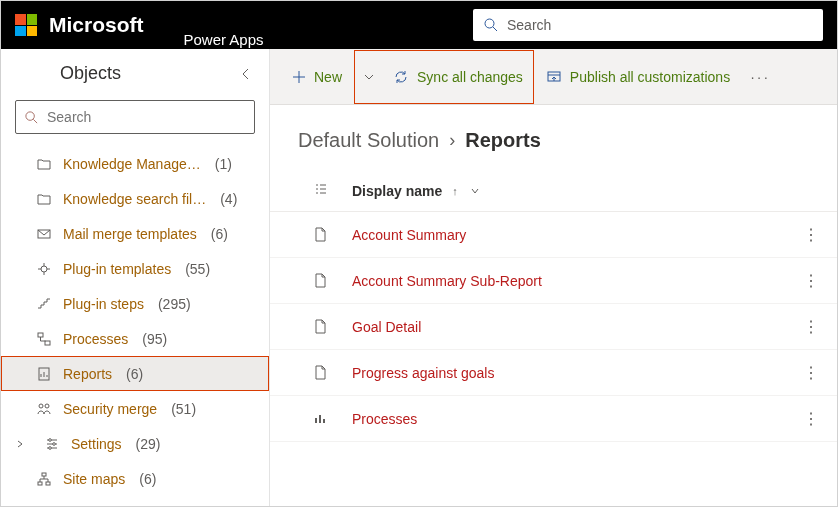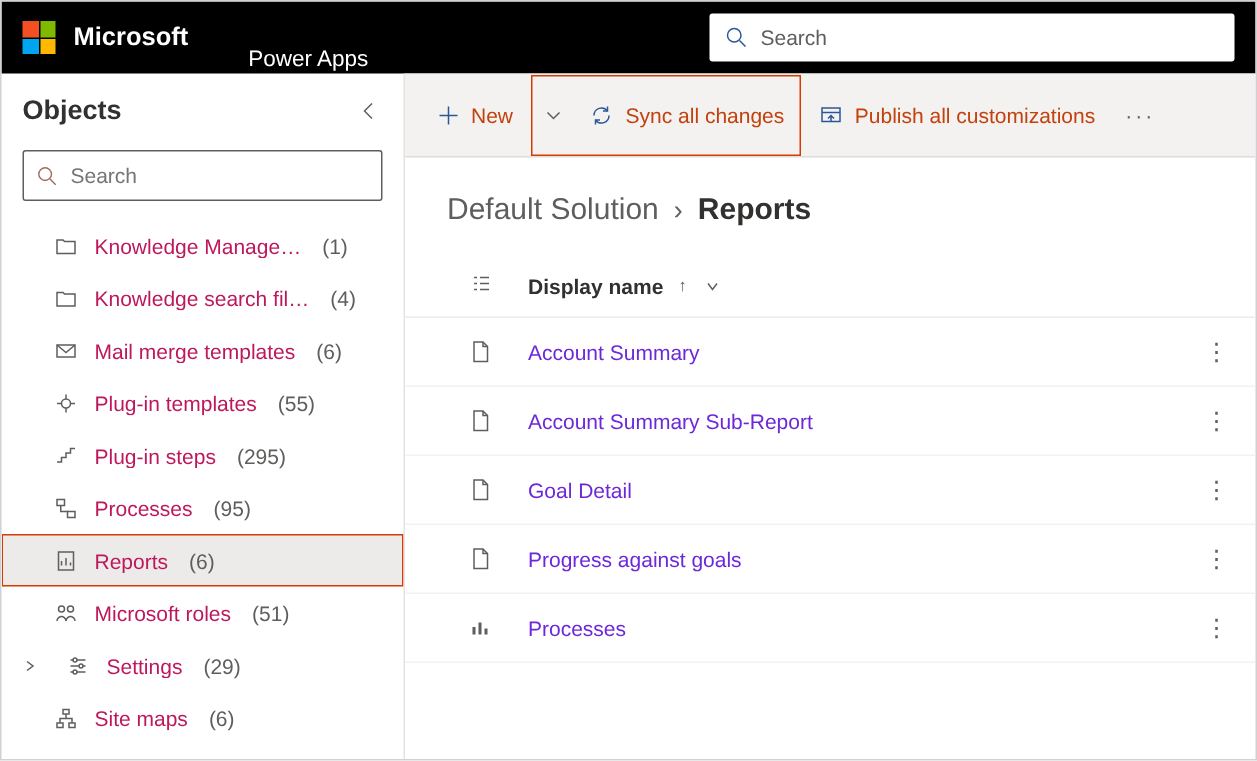--- a/index.html
+++ b/index.html
@@ -27,21 +27,21 @@
       width: 22px; height: 22px;
       display: grid;
       grid-template-columns: 1fr 1fr;
       grid-template-rows: 1fr 1fr;
       gap: 1px;
     }
     .ms-logo > div:nth-child(1){background:#F25022;}
     .ms-logo > div:nth-child(2){background:#7FBA00;}
     .ms-logo > div:nth-child(3){background:#00A4EF;}
     .ms-logo > div:nth-child(4){background:#FFB900;}
-    .brand { font-size: 17px; font-weight: 600; margin-right: 28px; }
+    .brand { font-size: 21px; font-weight: 600; margin-right: 28px; }
     .app-name { font-size: 15px; font-weight: 400; flex-shrink:0;margin-top:28px; }
     .header-spacer { flex: 1; }
     .global-search {
       width: 350px; height: 32px;
       background: #fff;
       border-radius: 2px;
       display: flex; align-items: center;
       padding: 0 10px;
       gap: 8px;
       color: #605e5c;
@@ -60,21 +60,21 @@
       display: flex; flex-direction: column;
       padding-top: 14px;
     }
     .main { flex: 1; display: flex; flex-direction: column; }
 
     
     .panel-title-row {
       display: flex; align-items: center;
       padding: 0 14px 10px 14px;
     }
-    .panel-title { font-size: 18px; font-weight: 700; flex:1; }
+    .panel-title { font-size: 18px; font-weight: 400; flex:1;margin-left:45px; }
     .chev-btn { width: 18px; height: 18px; display:flex;align-items:center;justify-content:center;cursor:pointer;}
     .local-search {
       margin: 6px 14px 12px 14px;
       height: 34px;
       border: 1px solid #605e5c;
       border-radius: 2px;
       display: flex; align-items: center;
       padding: 0 8px; gap: 8px;
       color: #605e5c;
     }
@@ -91,40 +91,40 @@
       padding-right: 12px;
       gap: 10px;
       white-space: nowrap;
     }
     .tree-item.has-caret { padding-left: 14px; }
     .tree-item .caret { width: 10px; display:inline-flex;justify-content:center; color:#666; font-size:10px;}
     .tree-item.has-caret .icon-wrap{margin-left:8px;}
     .tree-item.selected { background: #edebe9; }
     .tree-item.selected.box-highlight { box-shadow: inset 0 0 0 1px #d83b01; }
     .icon-wrap { width:18px; height:18px; display:flex;align-items:center;justify-content:center;color:#605e5c;}
-    .tree-label { font-size:14px; color:#be185d; overflow:hidden; text-overflow:ellipsis;flex-shrink:1;}
+    .tree-label { font-size:14px; color:#a16207; overflow:hidden; text-overflow:ellipsis;flex-shrink:1;}
     .tree-count { font-size:14px; color:#605e5c; margin-left:4px;}
 
     
     .commandbar {
       height: 56px;
       background: #f3f2f1;
       border-bottom: 1px solid #e1dfdd;
       display: flex; align-items: center;
       padding: 0 12px;
       gap: 2px;
     }
     .cmd {
       display: inline-flex; align-items: center;
       height: 36px;
       padding: 0 10px;
       gap: 8px;
       cursor: pointer;
       font-size: 14px;
-      color: #c2410c;
+      color: #4d7c0f;
     }
     .cmd .cicon { color:#2b579a; }
     .sync-group {
       display: inline-flex; align-items:center;
       border: 1px solid #d83b01;
       height: 54px;
     }
     .sync-group .cmd { height: 100%; }
     .cmd-ellipsis { padding: 0 8px; letter-spacing:2px; color:#605e5c;}
 
@@ -152,21 +152,21 @@
 
     .row {
       display:flex; align-items:center;
       height: 46px;
       padding-left: 44px;
       padding-right: 16px;
       border-bottom: 1px solid #f3f2f1;
       cursor:pointer;
     }
     .row .row-icon{width:38px;display:flex;justify-content:flex-start;color:#605e5c;}
-    .row .row-name{flex:1;font-size:14px;color:#6d28d9;}
+    .row .row-name{flex:1;font-size:14px;color:#b91c1c;}
     .row .row-more{color:#605e5c;width:20px;text-align:center;font-size:16px;}
     svg{display:block;}
   </style>
 </head>
 <body>
 
 <div class="header">
   <div class="ms-logo">
     <div></div>
       <div></div>
@@ -284,21 +284,21 @@
         </div>
         <div class="tree-item">
           <span class="icon-wrap">
             <svg width="16" height="16" viewBox="0 0 16 16">
               <circle cx="5" cy="5" r="2" fill="none" stroke="#605e5c" stroke-width="1"></circle>
               <circle cx="11" cy="5" r="2" fill="none" stroke="#605e5c" stroke-width="1"></circle>
               <path d="M2 13 c0-2 2-3 3-3 s3 1 3 3" fill="none" stroke="#605e5c" stroke-width="1"></path>
               <path d="M8 13 c0-2 2-3 3-3 s3 1 3 3" fill="none" stroke="#605e5c" stroke-width="1"></path>
             </svg>
           </span>
-          <span class="tree-label">Microsoft roles</span>
+          <span class="tree-label">Security merge</span>
           <span class="tree-count">(51)</span>
         </div>
         <div class="tree-item has-caret">
           <span class="caret">
             <svg width="8" height="10" viewBox="0 0 8 10">
               <path d="M2 2 L6 5 L2 8" fill="none" stroke="#605e5c" stroke-width="1"></path>
             </svg>
           </span>
           <span class="icon-wrap">
             <svg width="16" height="16" viewBox="0 0 16 16">

